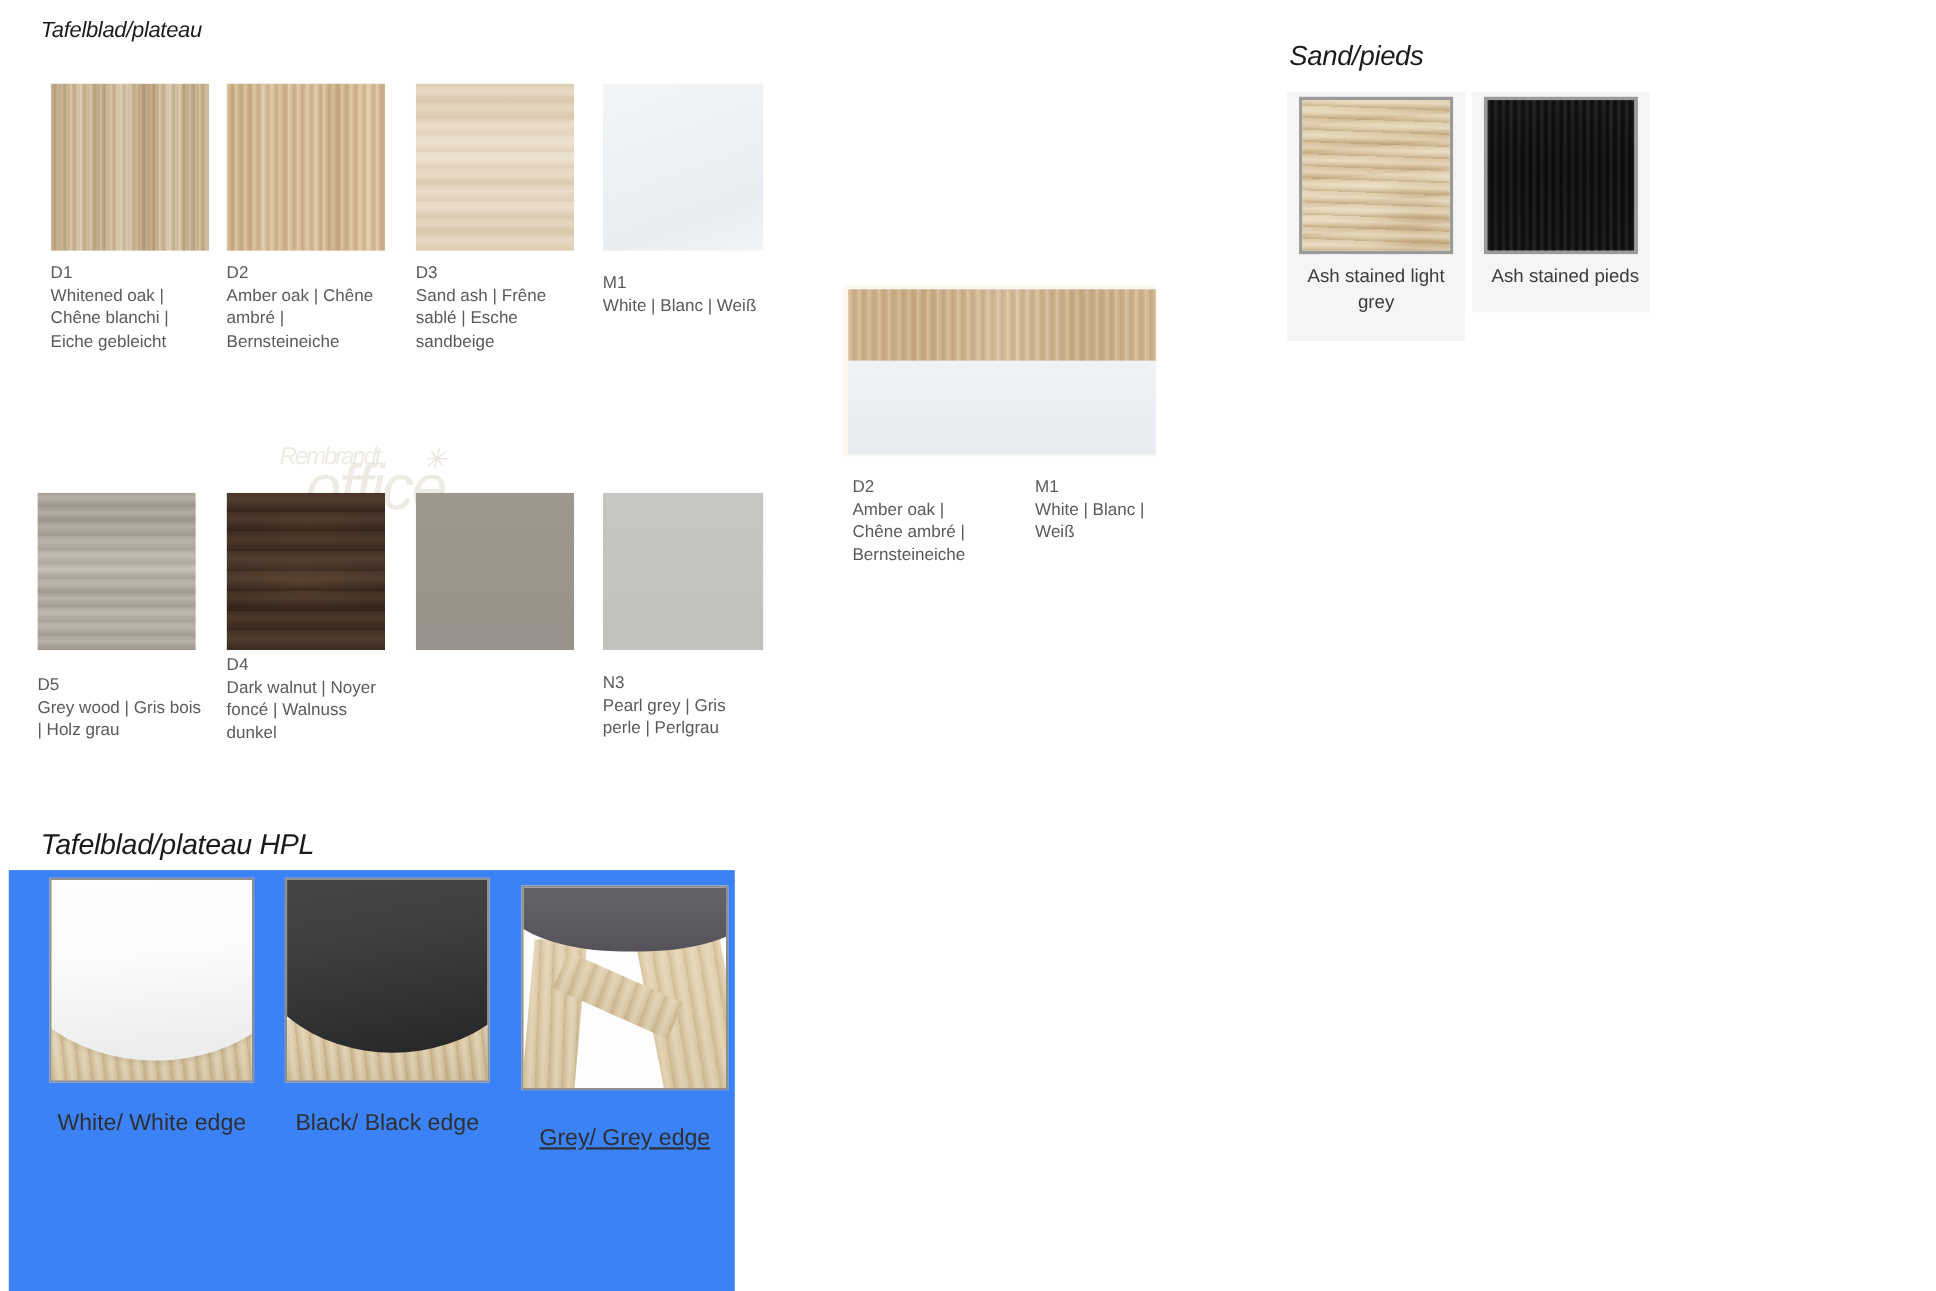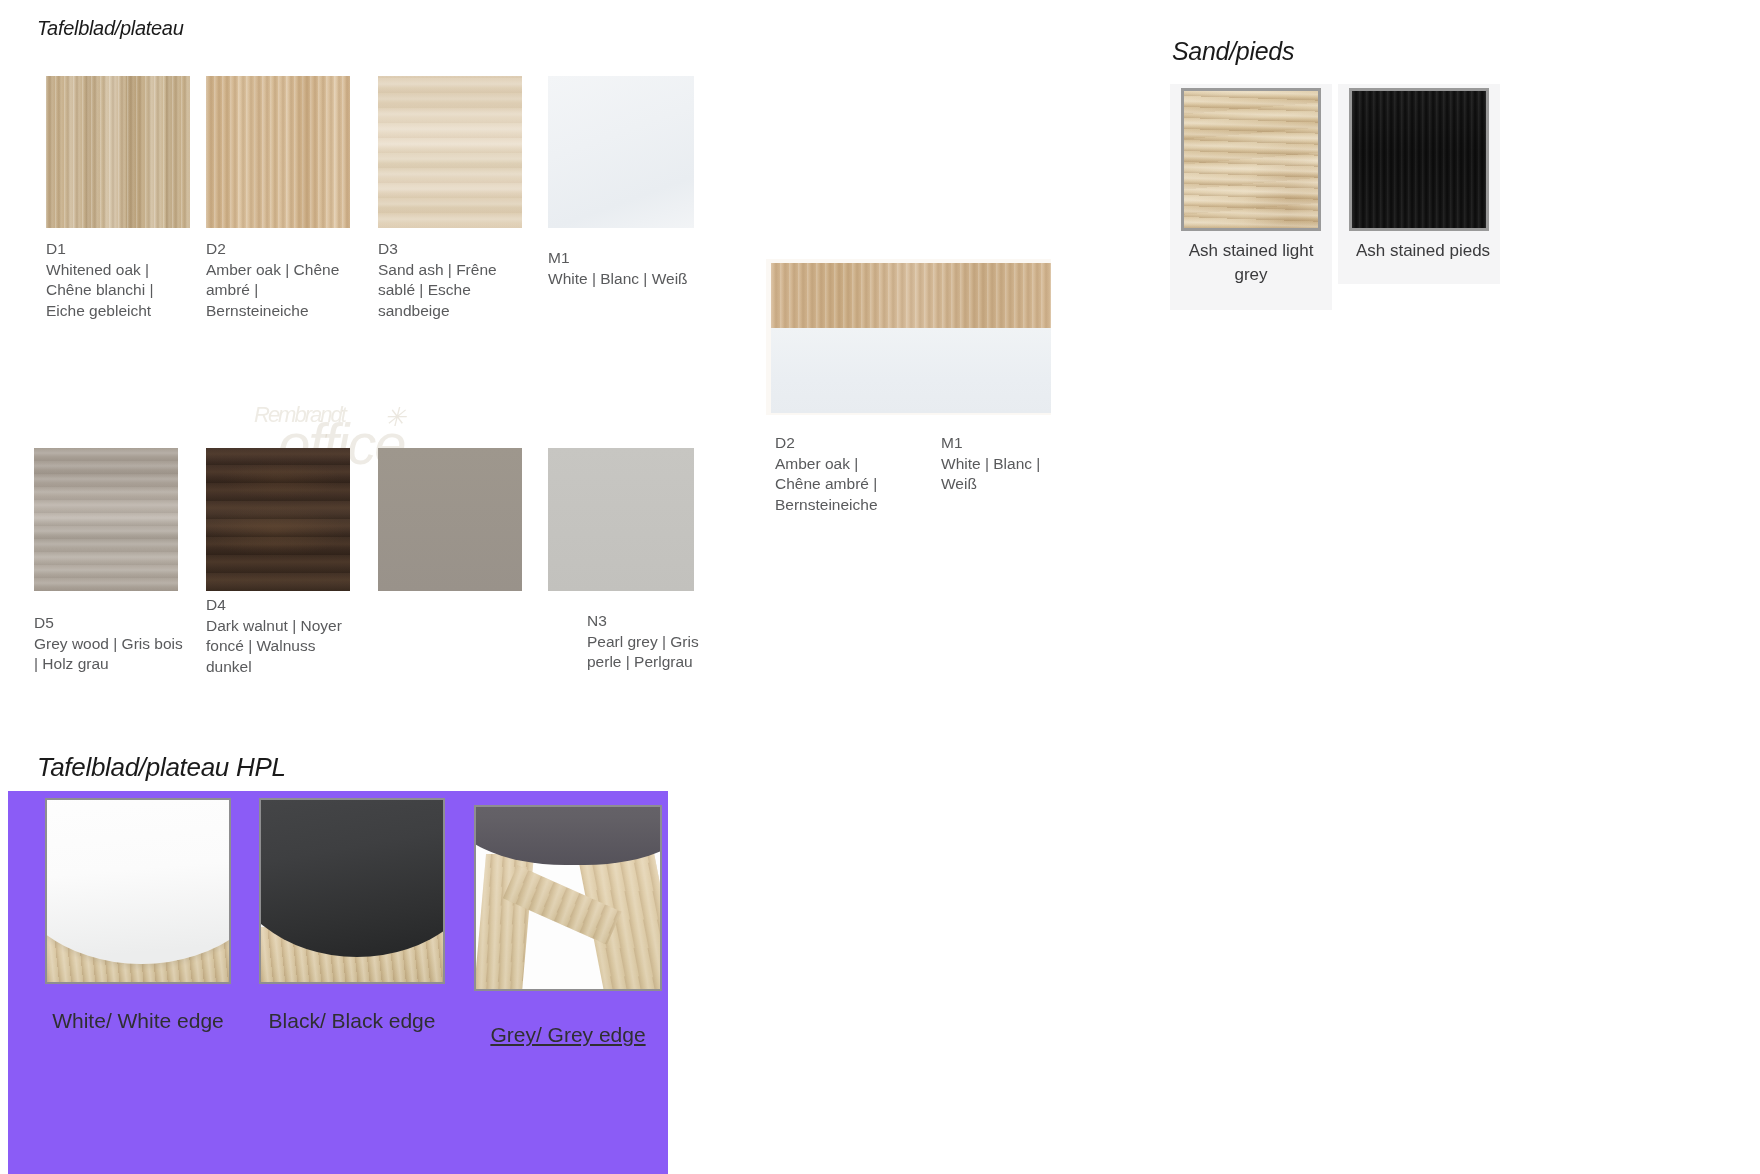--- a/index.html
+++ b/index.html
@@ -194,21 +194,21 @@
       linear-gradient(180deg,#1d1d1d 0%,#141414 45%,#1a1a1a 100%);
   }
 
   
   #hpl-strip {
     position: absolute;
     left: 8px;
     top: 791px;
     width: 660px;
     height: 383px;
-    background: #8b5cf6;
+    background: #3b82f6;
   }
   .hpl-cell {
     position: absolute;
     top: 0;
     text-align: center;
   }
   .hpl-img {
     border: 2px solid #8e8e90;
     overflow: hidden;
     position: relative;
@@ -392,21 +392,21 @@
 <div class="swatch-cell" style="left:378px; top:448px;">
   <div class="swatch-img" style="height:143px;">
       <div class="tex tex-n2"></div>
     </div>
 </div>
 
 <div class="swatch-cell" style="left:548px; top:448px;">
   <div class="swatch-img" style="height:143px;width:146px;">
       <div class="tex tex-n3"></div>
     </div>
-  <div class="swatch-caption" style="margin-top:20px;margin-left:39px;">
+  <div class="swatch-caption" style="margin-top:20px;">
     <span class="swatch-code">N3</span>
     <span>Pearl grey | Gris perle | Perlgrau</span>
   </div>
 </div>
 
 <div id="combo-panel">
   <div id="combo-top"></div>
   <div id="combo-bottom"></div>
 </div>
 <div id="combo-captions">

